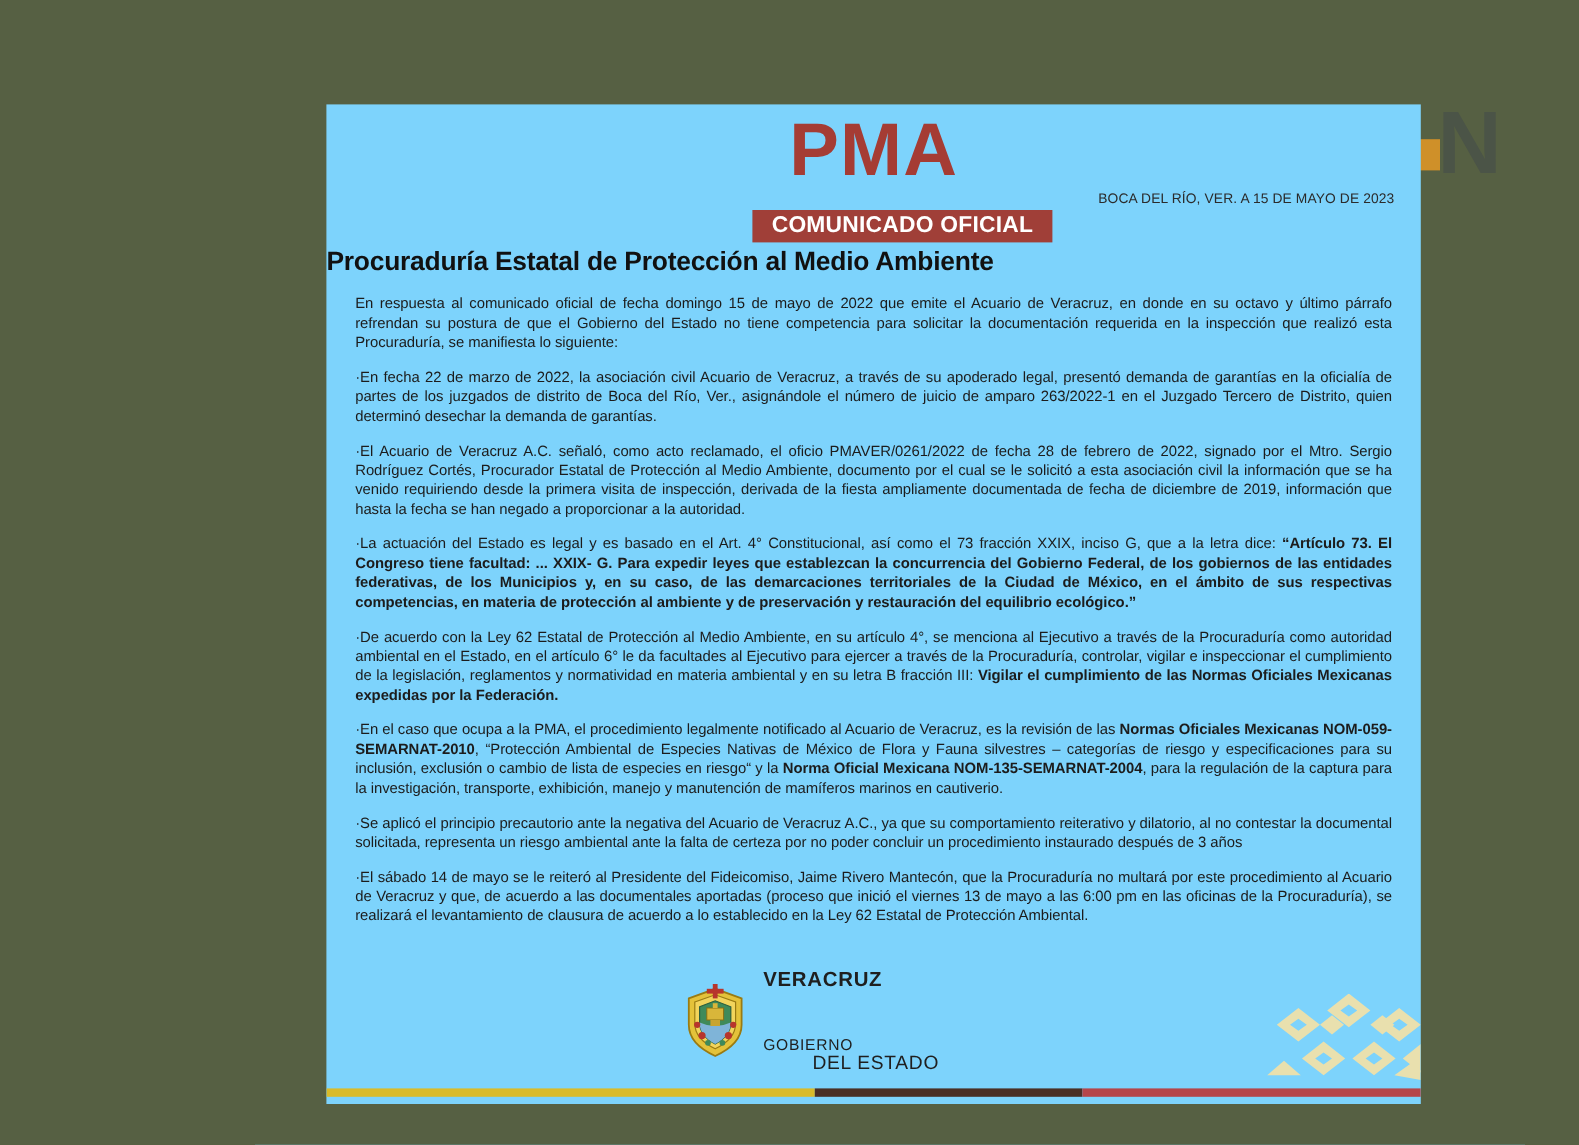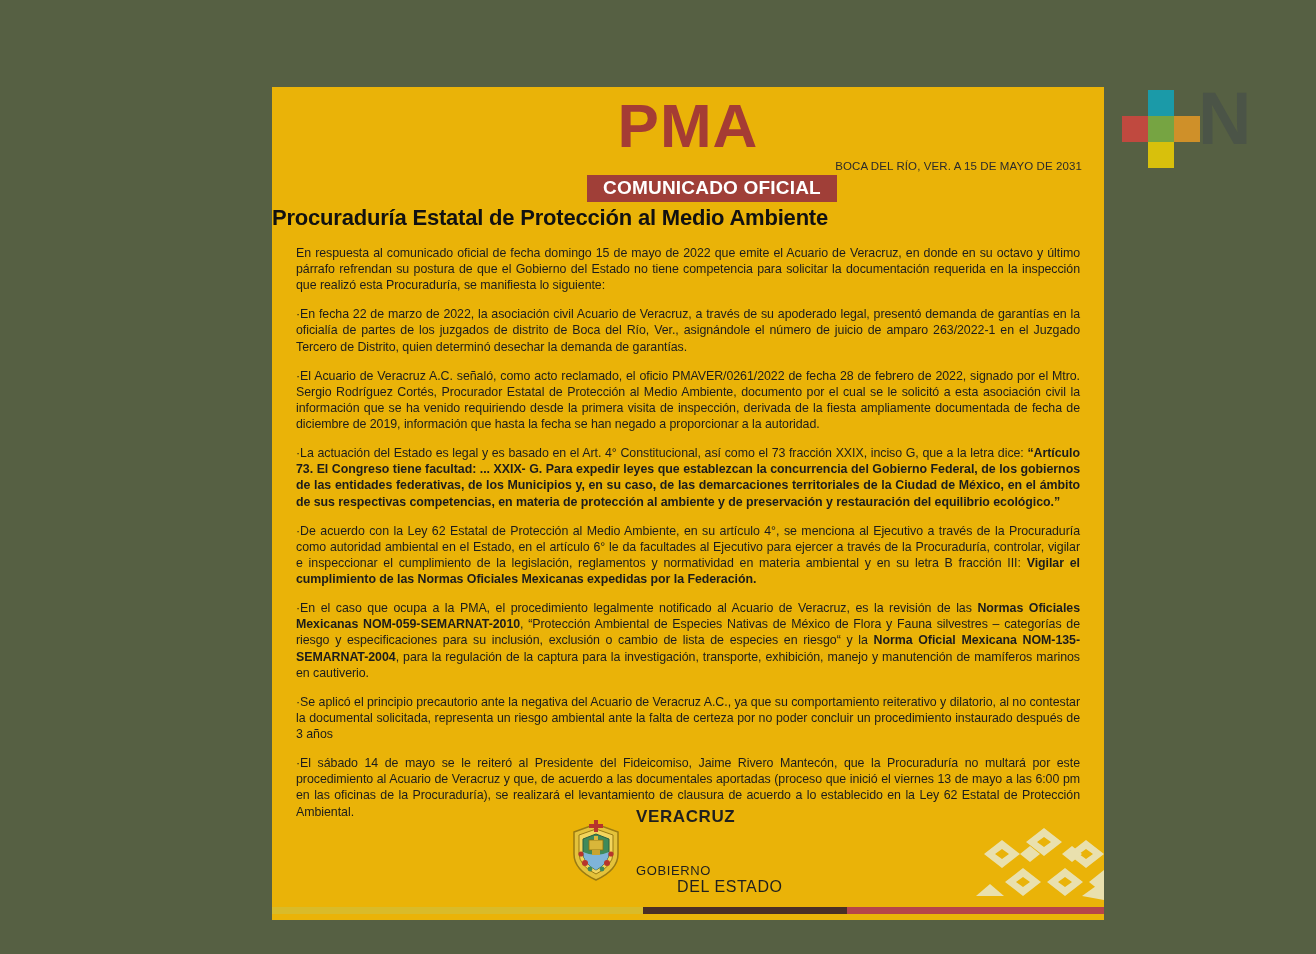--- a/index.html
+++ b/index.html
@@ -43,23 +43,23 @@
     line-height: 1;
     letter-spacing: -2px;
     font-family: "Liberation Sans", sans-serif;
   }
 
   
   #document-sheet {
     position: absolute;
     left: 272px;
     top: 87px;
-    width: 832px;
+    width: 912px;
     height: 833px;
-    background: #eab308;
+    background: #7dd3fc;
     overflow: hidden;
   }
 
   
   .doc-header {
     position: relative;
     padding-top: 10px;
   }
   .pma-logo-block {
     text-align: center;
@@ -184,21 +184,21 @@
   <span class="n-letter" style="color: rgb(75, 84, 71);">N</span>
 </div>
 
 <div id="document-sheet">
 
   <div class="doc-header">
     <div class="pma-logo-block">
       <div class="pma-word" style="color: rgb(165, 60, 52);">PMA</div>
     </div>
 
-    <div class="doc-date">BOCA DEL RÍO, VER. A 15 DE MAYO DE 2031</div>
+    <div class="doc-date">BOCA DEL RÍO, VER. A 15 DE MAYO DE 2023</div>
 
     <div class="banner-row">
       <span class="comunicado-banner" style="background: rgb(160, 63, 56);">COMUNICADO OFICIAL</span>
     </div>
 
     <div class="doc-title">Procuraduría Estatal de Protección al Medio Ambiente</div>
   </div>
 
   <div class="doc-body">
       <p class="para"><span>En respuesta al comunicado oficial de fecha domingo 15 de mayo de 2022 que emite el Acuario de Veracruz, en donde en su octavo y último párrafo refrendan su postura de que el Gobierno del Estado no tiene competencia para solicitar la documentación requerida en la inspección que realizó esta Procuraduría, se manifiesta lo siguiente:</span></p>

